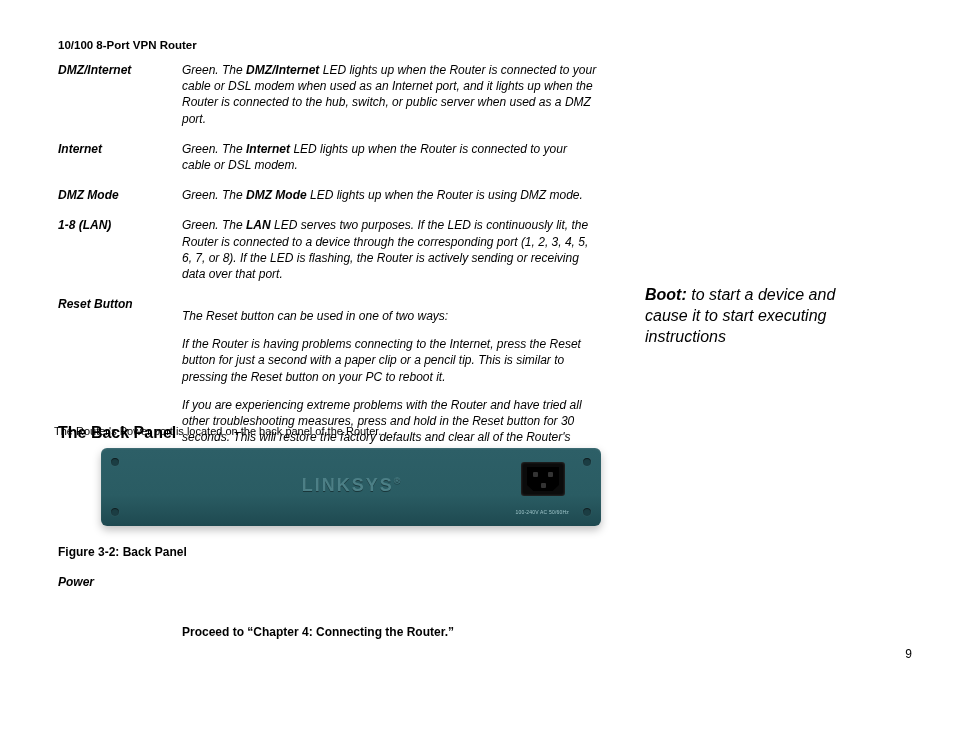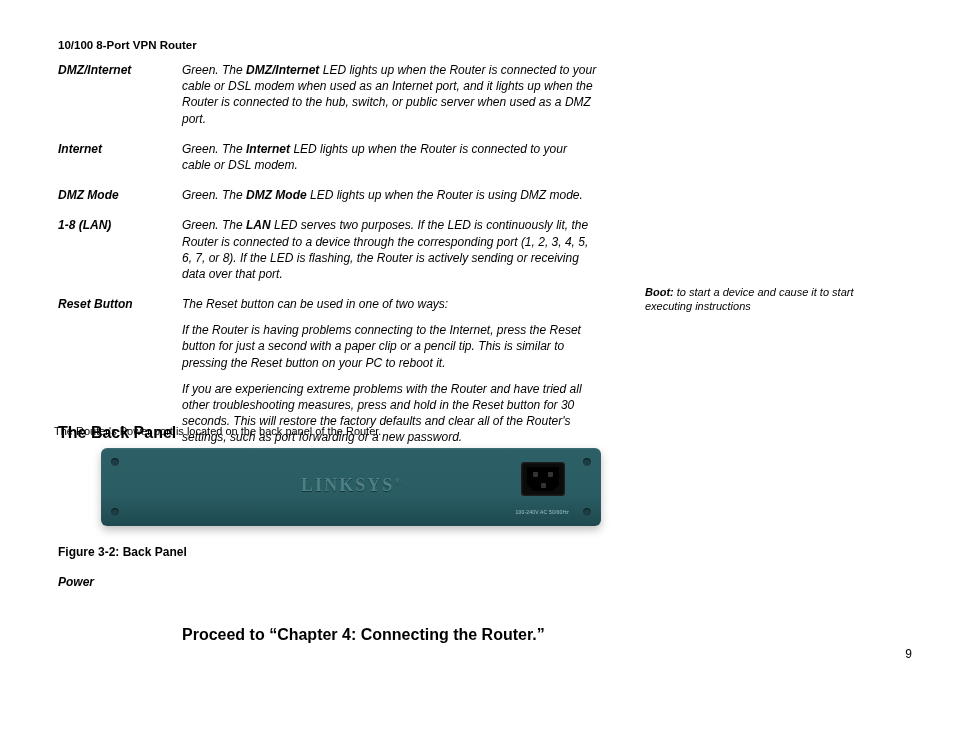--- a/index.html
+++ b/index.html
@@ -38,21 +38,21 @@
     font-style: italic;
   }
   .term {
     width: 124px;
     flex: 0 0 124px;
     font-weight: bold;
   }
   .desc {
     flex: 1;
   }
-  .desc p { margin: 0 0 10px 0; }
+  .desc p { margin: 12px 0 10px 0; }
   .desc p:last-child { margin-bottom: 0; }
   b { font-weight: bold; }
 
   .section-heading {
     position: absolute;
     left: 58px;
     top: 422px;
     font-size: 16px;
     font-weight: bold;
   }
@@ -84,21 +84,21 @@
   .device .screw.bl { left: 10px; bottom: 10px; }
   .device .screw.tr { right: 10px; top: 10px; }
   .device .screw.br { right: 10px; bottom: 10px; }
   .device .logo {
     position: absolute;
     left: 50%;
     top: 50%;
     transform: translate(-50%, -58%);
     font-size: 18px;
     letter-spacing: 2px;
-    font-family: Liberation Serif, serif;
+    font-family: Liberation Sans, sans-serif;
     font-weight: 900;
     color: #4c7f86;
     text-shadow: 0 1px 0 rgba(0,0,0,0.4);
     white-space: nowrap;
   }
   .device .logo sup { font-size: 9px; vertical-align: super; letter-spacing: 0; }
   .device .power-socket {
     position: absolute;
     right: 36px;
     top: 14px;
@@ -148,29 +148,29 @@
     left: 58px;
     top: 574px;
     width: 540px;
   }
 
   .proceed {
     position: absolute;
     left: 182px;
     top: 624px;
     font-weight: bold;
-    font-size: 16px;
+    font-size: 12px;
   }
 
   .sidenote {
     position: absolute;
     left: 645px;
     top: 285px;
     width: 235px;
-    font-size: 11px;
+    font-size: 16px;
     font-style: italic;
     line-height: 1.3;
   }
   .sidenote b { font-style: italic; }
 
   .page-num {
     position: absolute;
     right: 42px;
     bottom: 76px;
     font-size: 12px;

